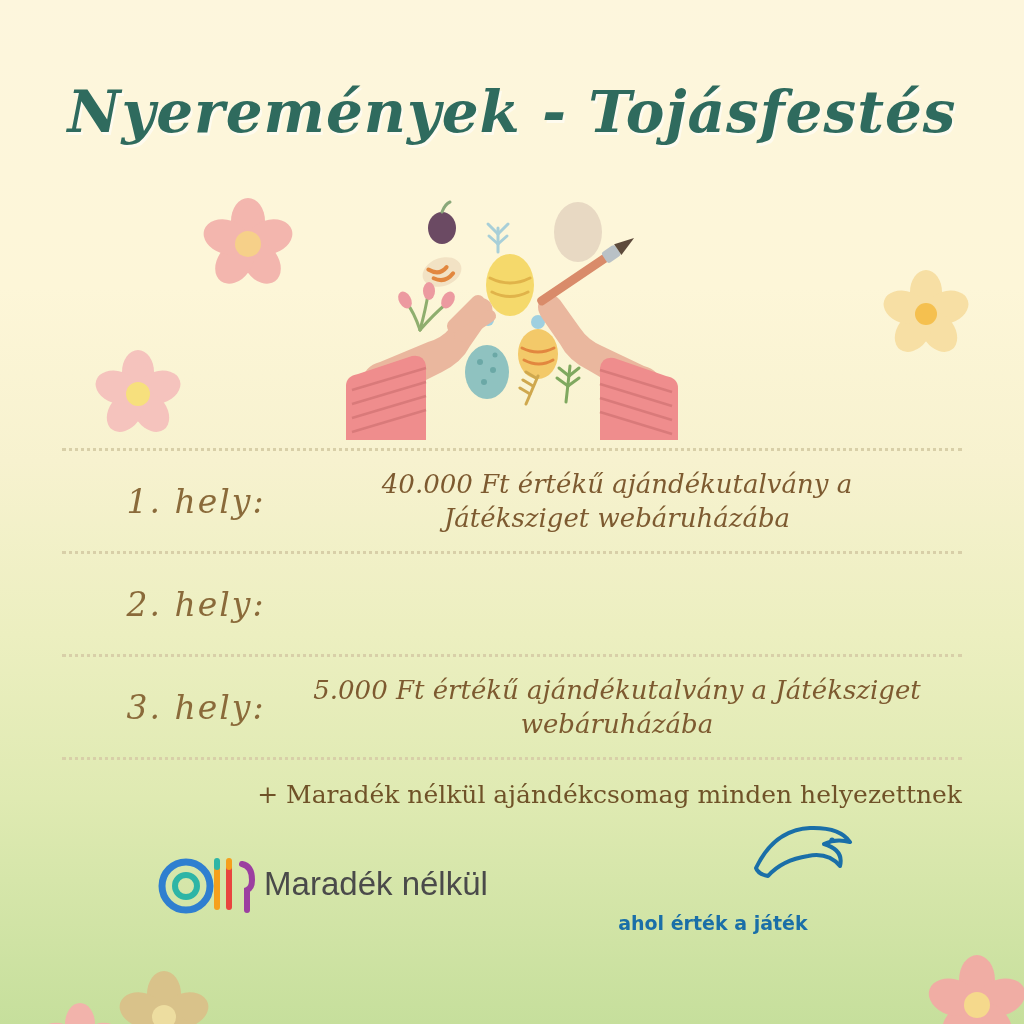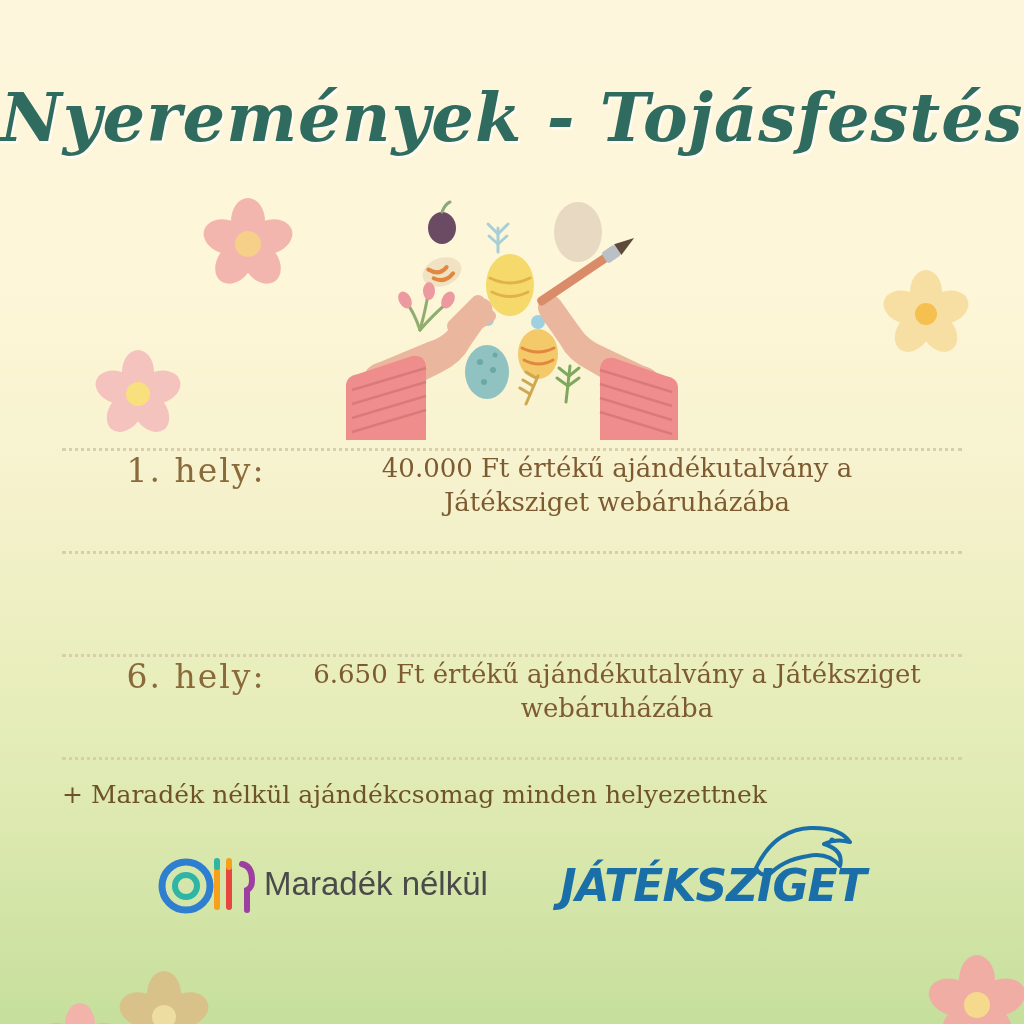--- a/index.html
+++ b/index.html
@@ -50,21 +50,21 @@
   
   .title {
     position: absolute;
     top: 78px;
     left: 0;
     width: 100%;
     text-align: center;
     font-family: "DejaVu Serif", serif;
     font-style: italic;
     font-weight: bold;
-    font-size: 67px;
+    font-size: 58px;
     letter-spacing: 1px;
     color: #2f6b5e;
     text-shadow: 2px 3px 0 rgba(255,255,255,0.55);
   }
 
   
   .illustration {
     position: absolute;
     left: 50%;
     top: 190px;
@@ -80,22 +80,23 @@
     left: 62px;
     width: 900px;
   }
   .divider {
     height: 0;
     border-top: 3px dotted #d8cfa8;
     margin: 0;
   }
   .prize-row {
     display: flex;
-    align-items: flex-start;
+    align-items: center;
     min-height: 100px;
+    font-style: italic;
   }
   .place {
     width: 250px;
     flex: 0 0 250px;
     text-align: center;
     font-family: "DejaVu Serif", serif;
     font-size: 33px;
     color: #8a6a3a;
     letter-spacing: 2px;
     padding-left: 18px;
@@ -104,21 +105,21 @@
   .prize-text {
     flex: 1;
     text-align: center;
     font-family: "DejaVu Serif", serif;
     font-size: 26px;
     line-height: 1.32;
     color: #7d5a30;
     padding-right: 40px;
   }
   .bonus {
-    text-align: left;
+    text-align: right;
     font-family: "DejaVu Serif", serif;
     font-size: 25px;
     color: #6f5228;
     padding: 20px 0 6px 0;
   }
 
   
   .logos {
     position: absolute;
     top: 832px;
@@ -375,27 +376,28 @@
     <div class="divider"></div>
 
     <div class="prize-row">
       <div class="place">1. hely:</div>
       <div class="prize-text">40.000 Ft értékű ajándékutalvány a Játéksziget webáruházába</div>
     </div>
 
     <div class="divider"></div>
 
     <div class="prize-row">
+      <div class="place">2. hely:</div>
     </div>
 
     <div class="divider"></div>
 
     <div class="prize-row">
-      <div class="place">6. hely:</div>
-      <div class="prize-text">6.650 Ft értékű ajándékutalvány a Játéksziget webáruházába</div>
+      <div class="place">3. hely:</div>
+      <div class="prize-text">5.000 Ft értékű ajándékutalvány a Játéksziget webáruházába</div>
     </div>
 
     <div class="divider"></div>
 
     <div class="bonus">+ Maradék nélkül ajándékcsomag minden helyezettnek</div>
   </div>
 
   <div class="logos">
 
     <div class="logo-maradek">
@@ -415,18 +417,18 @@
       </div>
     </div>
 
     <div class="logo-jatek">
       <div class="dolphin">
         <svg width="110" height="62" viewBox="0 0 110 62" xmlns="http://www.w3.org/2000/svg">
           <path d="M8 48 Q26 10 62 8 Q92 7 102 22 Q88 18 76 24 Q96 30 92 46 Q80 32 60 36 Q34 40 20 56 Q10 54 8 48 Z" fill="none" stroke="#1a6fa8" stroke-width="4" stroke-linejoin="round"></path>
           <circle cx="84" cy="20" r="2.6" fill="#1a6fa8"></circle>
         </svg>
       </div>
-      <div class="jtitle">JÁTÉKSZIGET</div>
+      <div class="jsub">ahol érték a játék</div>
     </div>
 
   </div>
 
 </div>
 
 </body></html>

